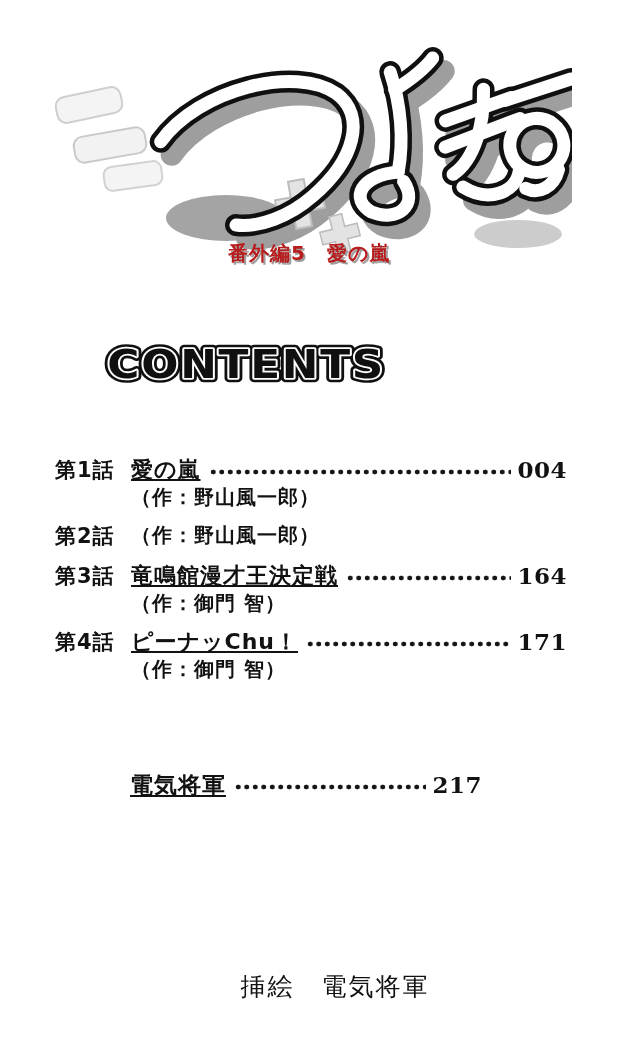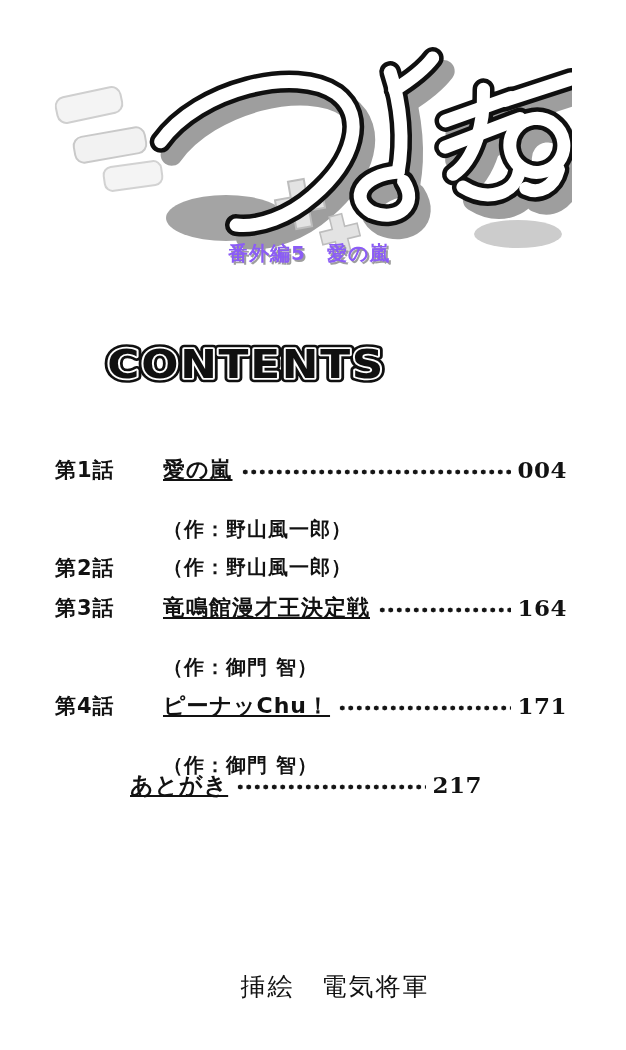--- a/index.html
+++ b/index.html
@@ -14,36 +14,36 @@
   }
 
   
   .logo-wrap { position:absolute; left:48px; top:36px; width:524px; height:228px; }
   .logo-wrap svg { display:block; width:100%; height:100%; }
 
   
   .logo-subtitle {
     position:absolute; left:228px; top:240px; width:200px;
     font-size:20px; font-weight:bold; letter-spacing:1px;
-    color:#8b5cf6;
+    color:#b91c1c;
     text-shadow: 2px 2px 0 #9e9e9e;
     white-space:nowrap;
   }
 
   
   .contents-wrap { position:absolute; left:0; top:326px; width:494px; height:74px; }
   .contents-wrap svg { display:block; width:100%; height:100%; }
   .contents-wrap text {
     font-family:"DejaVu Sans","Liberation Sans",sans-serif;
     font-weight:bold; font-size:50px; letter-spacing:2px;
   }
 
   
   .toc { position:absolute; left:55px; top:456px; width:512px; }
-  .toc-entry { display:grid; grid-template-columns:76px 1fr; margin-bottom:12px;gap:32px; }
+  .toc-entry { display:grid; grid-template-columns:76px 1fr; margin-bottom:12px; }
   .toc-chapter {
     font-size:21px; font-weight:bold; letter-spacing:1px;
     line-height:28px; white-space:nowrap;
   }
   .toc-main { display:flex; align-items:center; line-height:28px; }
   .toc-title { font-size:22px; font-weight:bold; letter-spacing:1px; white-space:nowrap;text-decoration:underline; }
   .dots {
     flex:1; height:6px; margin:4px 6px 0 8px;
     background-image:radial-gradient(circle, #151515 2.2px, transparent 2.7px);
     background-size:8.5px 6px; background-repeat:repeat-x; background-position:left center;
@@ -177,20 +177,20 @@
         <span class="toc-title">ピーナッChu！</span>
         <span class="dots"></span>
         <span class="toc-page">171</span>
       </div>
       <div class="toc-author">（作：御門 智）</div>
     </div>
 
   </div>
 
   <div class="afterword">
-    <span class="toc-title">あとがき</span>
+    <span class="toc-title">電気将軍</span>
     <span class="dots"></span>
     <span class="toc-page">217</span>
   </div>
 
   <div class="footer-credit">挿絵　電気将軍</div>
 
 </div>
 
 </body></html>

